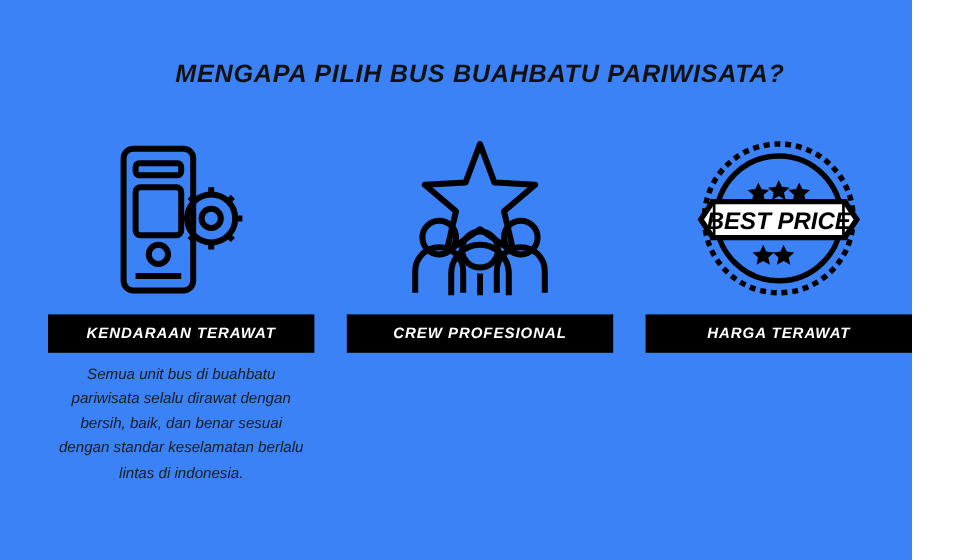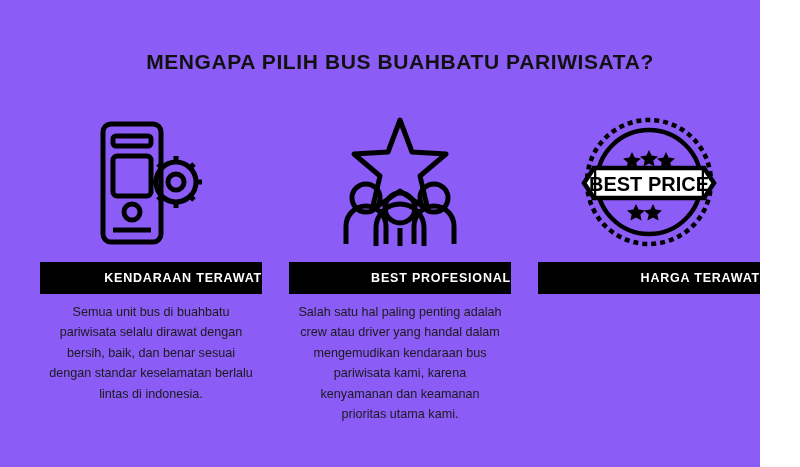--- a/index.html
+++ b/index.html
@@ -11,21 +11,22 @@
     height: 467px;
     background: #ffffff;
     font-family: "Liberation Sans", sans-serif;
     color: #111111;
     overflow: hidden;
   }
   .page {
     position: relative;
     width: 760px;
     height: 467px;
-    background: #8b5cf6;
+    background: #3b82f6;
+    font-style: italic;
   }
   .headline {
     position: absolute;
     top: 50px;
     left: 0;
     width: 800px;
     text-align: center;
     font-size: 21px;
     font-weight: bold;
     letter-spacing: 0.6px;
@@ -49,21 +50,21 @@
   .icon-wrap {
     height: 148px;
     display: flex;
     align-items: center;
     justify-content: center;
   }
   .badge {
     width: 100%;
     background: #000000;
     color: #ffffff;
-    text-align: right;
+    text-align: center;
     font-size: 12.5px;
     font-weight: bold;
     letter-spacing: 0.8px;
     padding: 9px 0 9px 0;
     box-sizing: border-box;
     margin-top: 6px;
   }
   .desc {
     margin-top: 8px;
     width: 206px;
@@ -121,22 +122,21 @@
           <path d="M16 132 v-18 a20 20 0 0 1 40 0 v18"></path>
 
           <circle cx="104" cy="86" r="14"></circle>
           <path d="M84 132 v-18 a20 20 0 0 1 40 0 v18"></path>
 
           <circle cx="70" cy="96" r="15"></circle>
           <path d="M46 134 v-18 a24 24 0 0 1 48 0 v18"></path>
           <line x1="70" y1="116" x2="70" y2="134"></line>
         </svg>
       </div>
-      <div class="badge">BEST PROFESIONAL</div>
-      <div class="desc">Salah satu hal paling penting adalah crew atau driver yang handal dalam mengemudikan kendaraan bus pariwisata kami, karena kenyamanan dan keamanan prioritas utama kami.</div>
+      <div class="badge">CREW PROFESIONAL</div>
     </div>
 
     <div class="col">
       <div class="icon-wrap">
         <svg width="150" height="140" viewBox="0 0 150 140" fill="none" stroke="#000" stroke-width="4.5">
           <circle cx="75" cy="70" r="62" stroke-dasharray="5 4"></circle>
           <circle cx="75" cy="70" r="52"></circle>
 
           <path d="M20 56 h110 v30 h-110 z" fill="#fff"></path>
           <path d="M20 56 l-10 15 l10 15" fill="#fff"></path>

